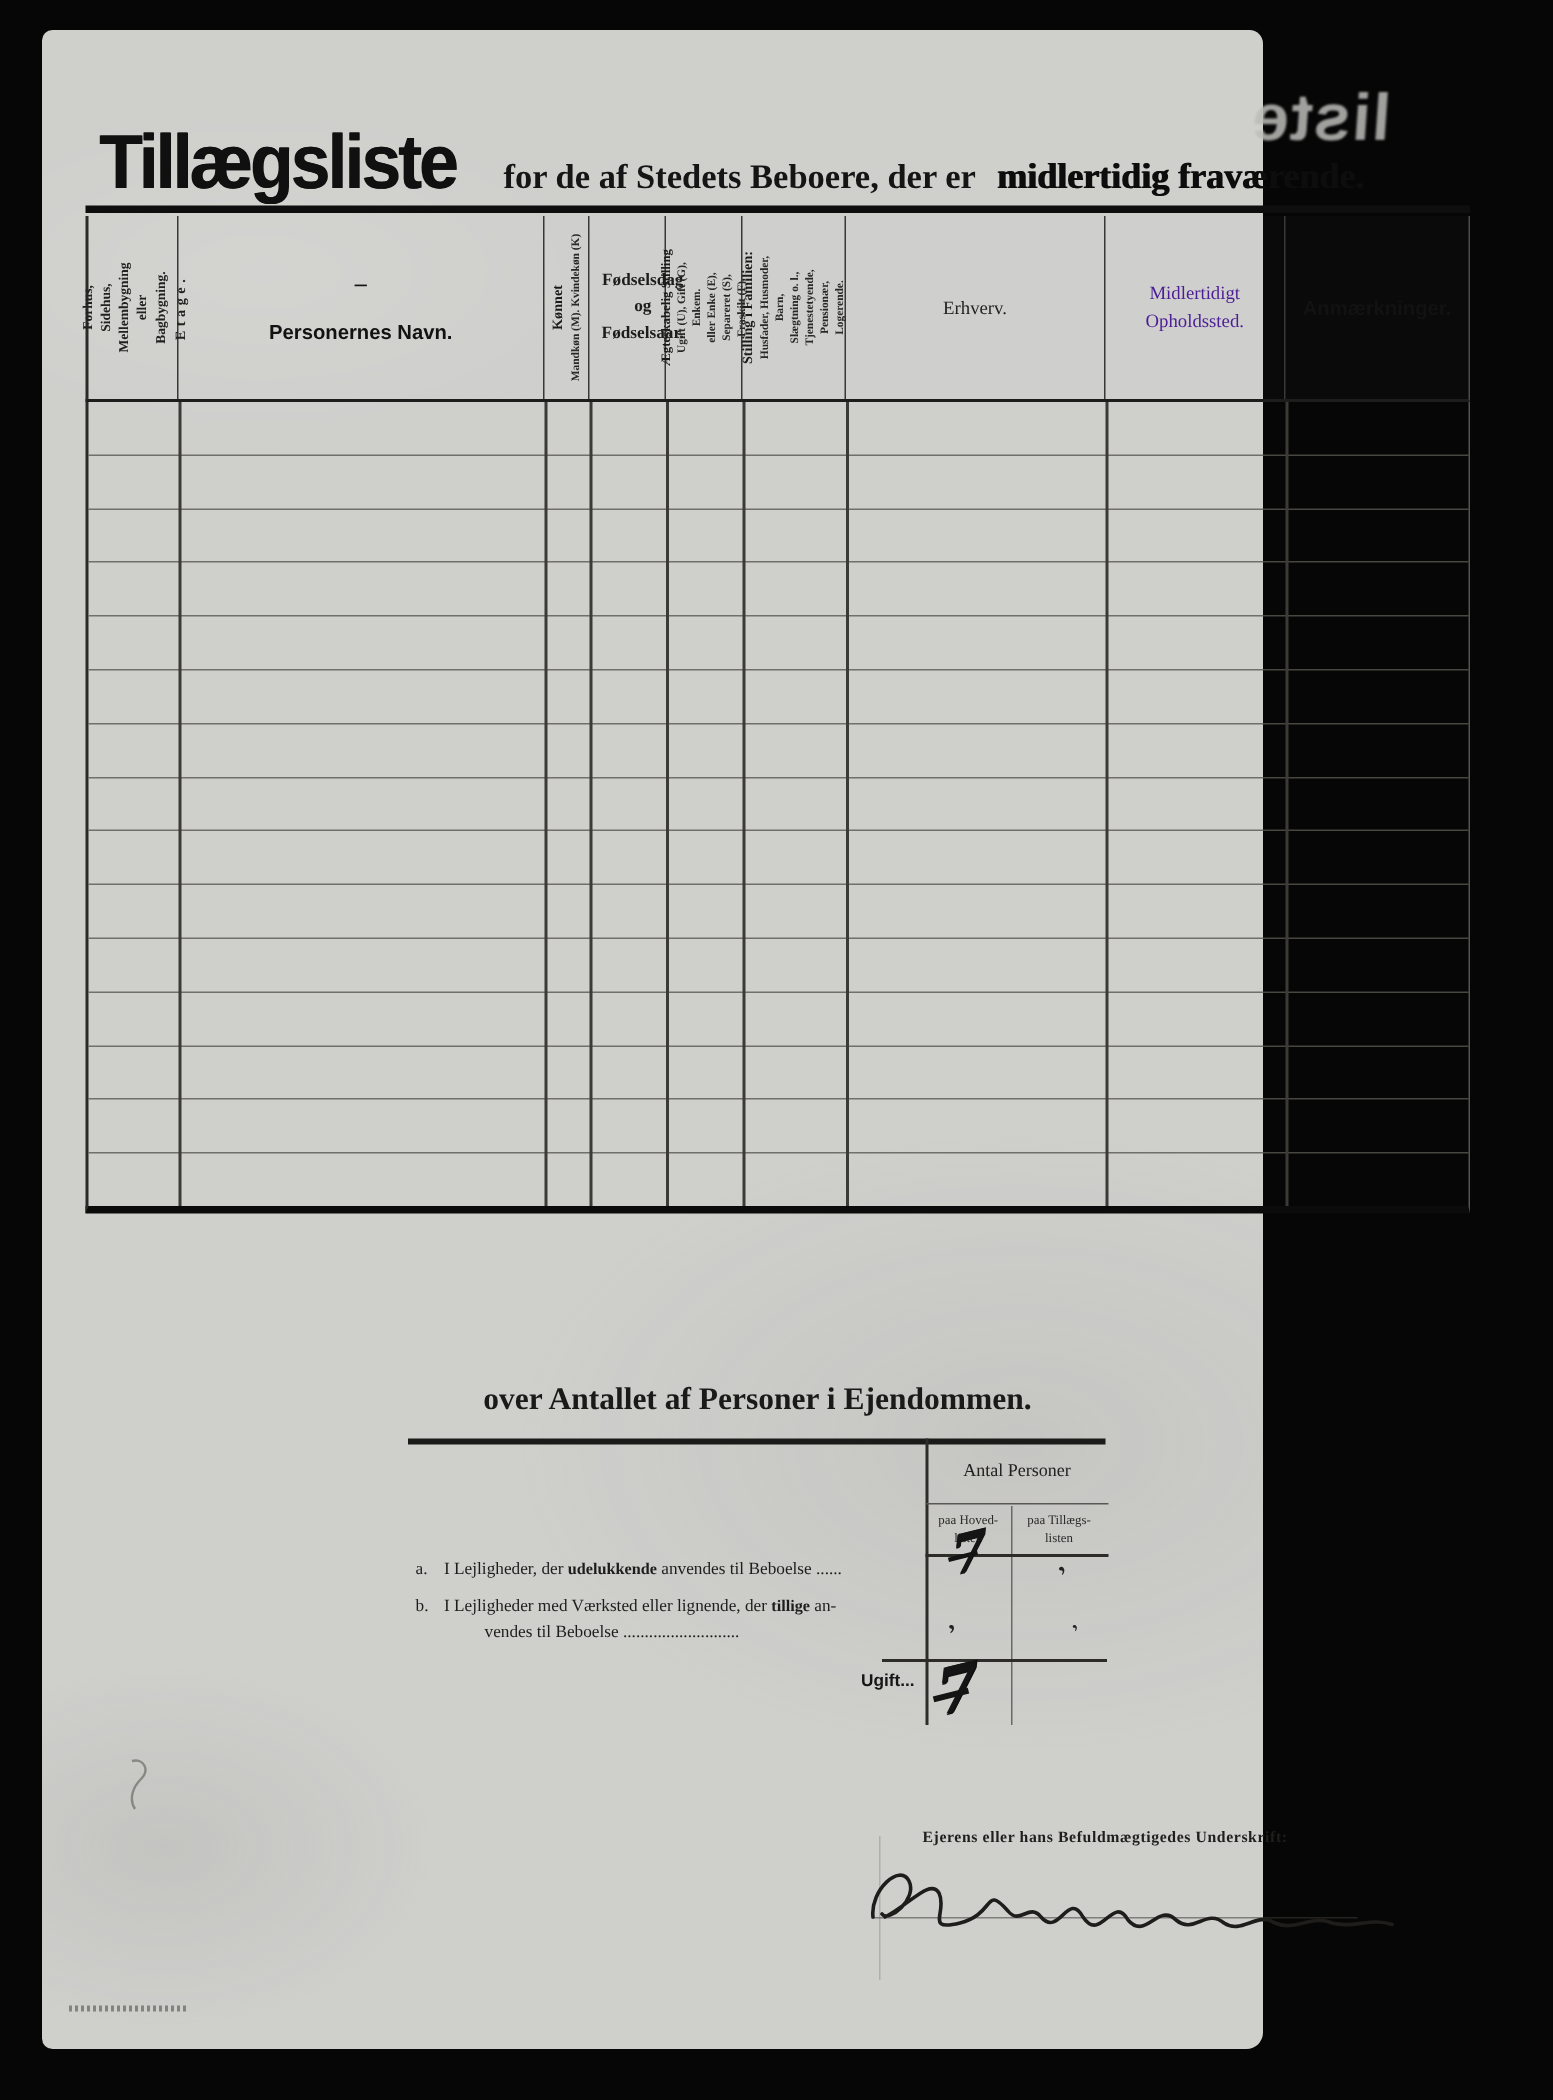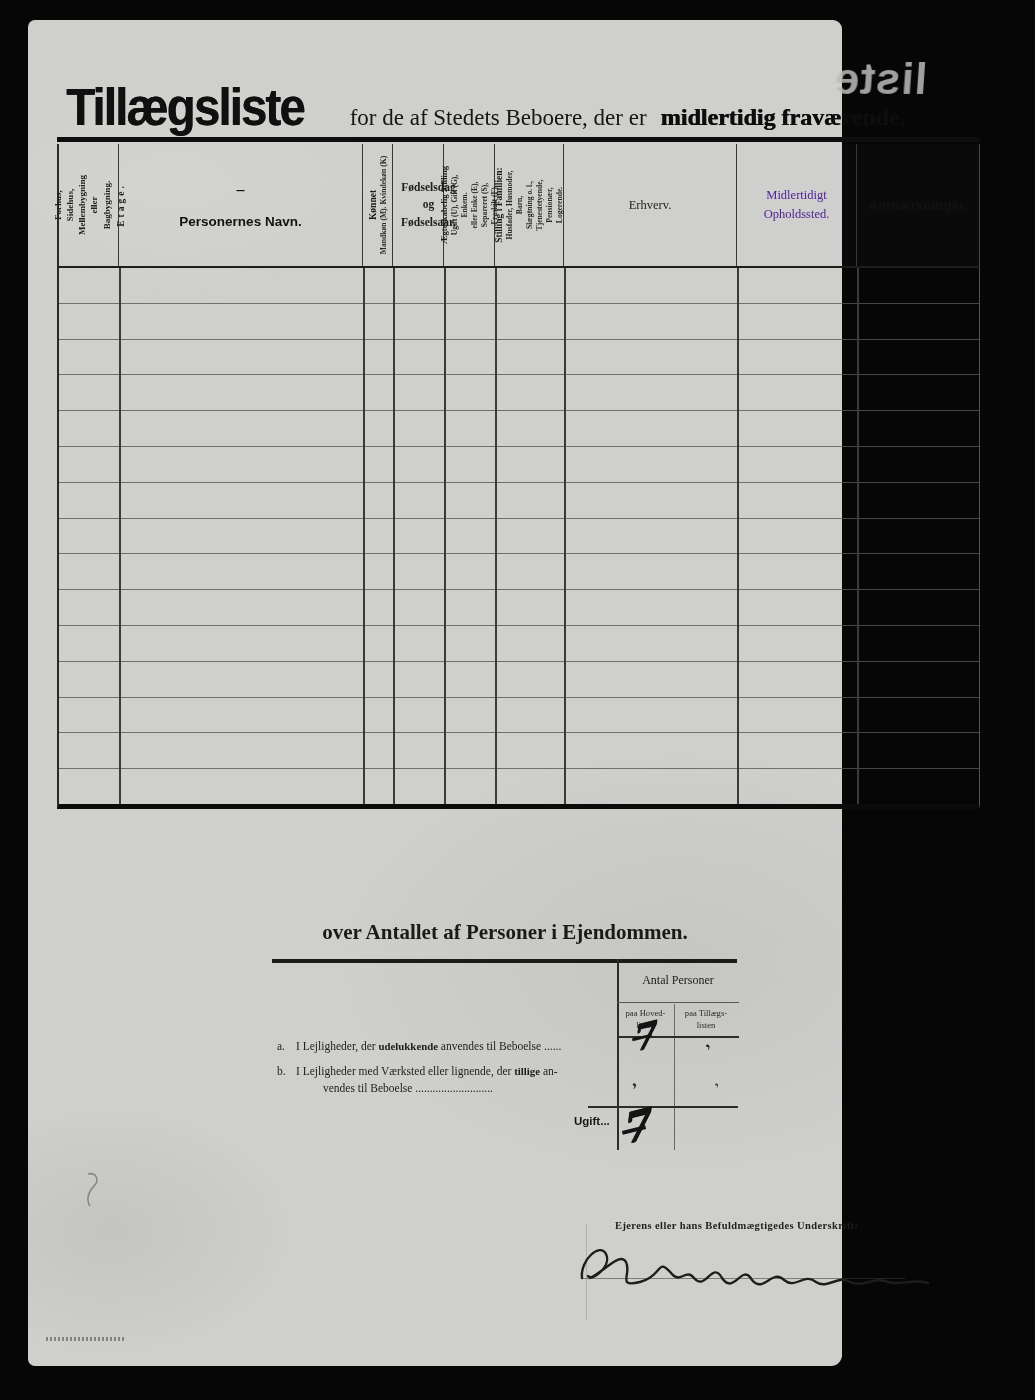--- a/index.html
+++ b/index.html
@@ -20,21 +20,21 @@
   .abs{position:absolute;}
   .prelines{white-space:pre-line;}
 
   
   .title-row{left:38px;top:58px;width:912px;display:flex;align-items:baseline;gap:14px;white-space:nowrap;}
   .title-main{
     font-family:"Liberation Sans",sans-serif;font-weight:bold;font-size:51px;
     letter-spacing:-2px;transform:scaleX(.93);transform-origin:left bottom;color:#101010;
     text-shadow:0.6px 0 #101010;
   }
-  .title-rest{font-size:23px;font-weight:normal;color:#151515;margin-left:14px;}
+  .title-rest{font-size:23px;font-weight:bold;color:#151515;}
   .title-emph{font-size:24px;font-weight:bold;color:#0d0d0d;text-shadow:0.7px 0 #0d0d0d;}
   .ghost{
     left:806px;top:34px;font-family:"Liberation Sans",sans-serif;font-weight:bold;
     font-size:44px;color:#bcbcb9;transform:scaleX(-1) skewX(4deg);letter-spacing:1px;opacity:.85;
     filter:blur(.6px);
   }
 
   
   .thick-rule{left:29px;top:117px;width:923px;height:5px;background:#0e0e0e;}
   .thead{

